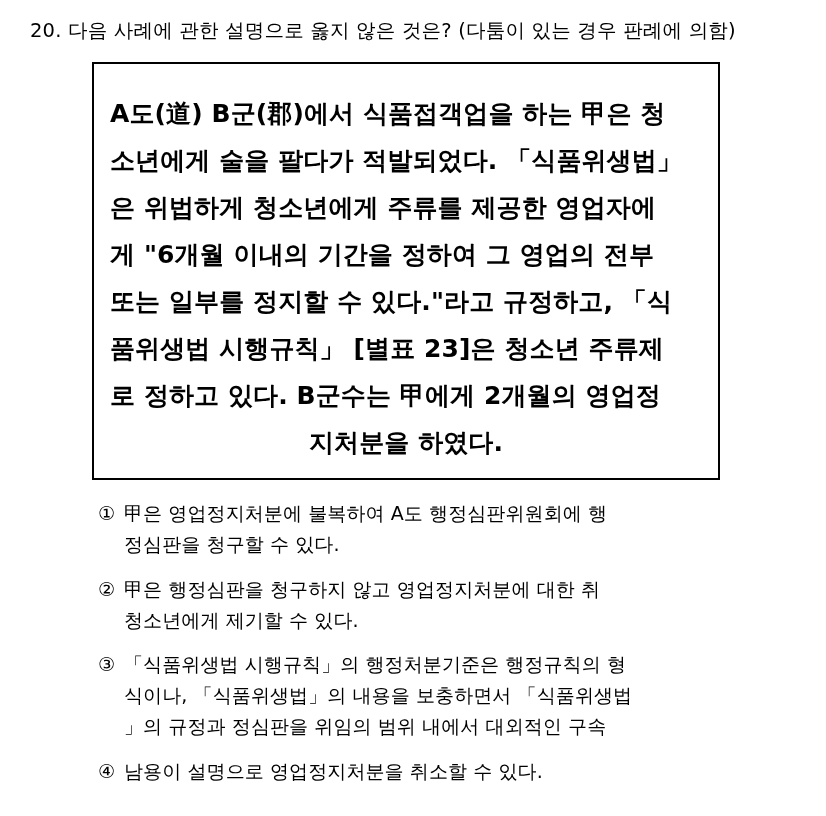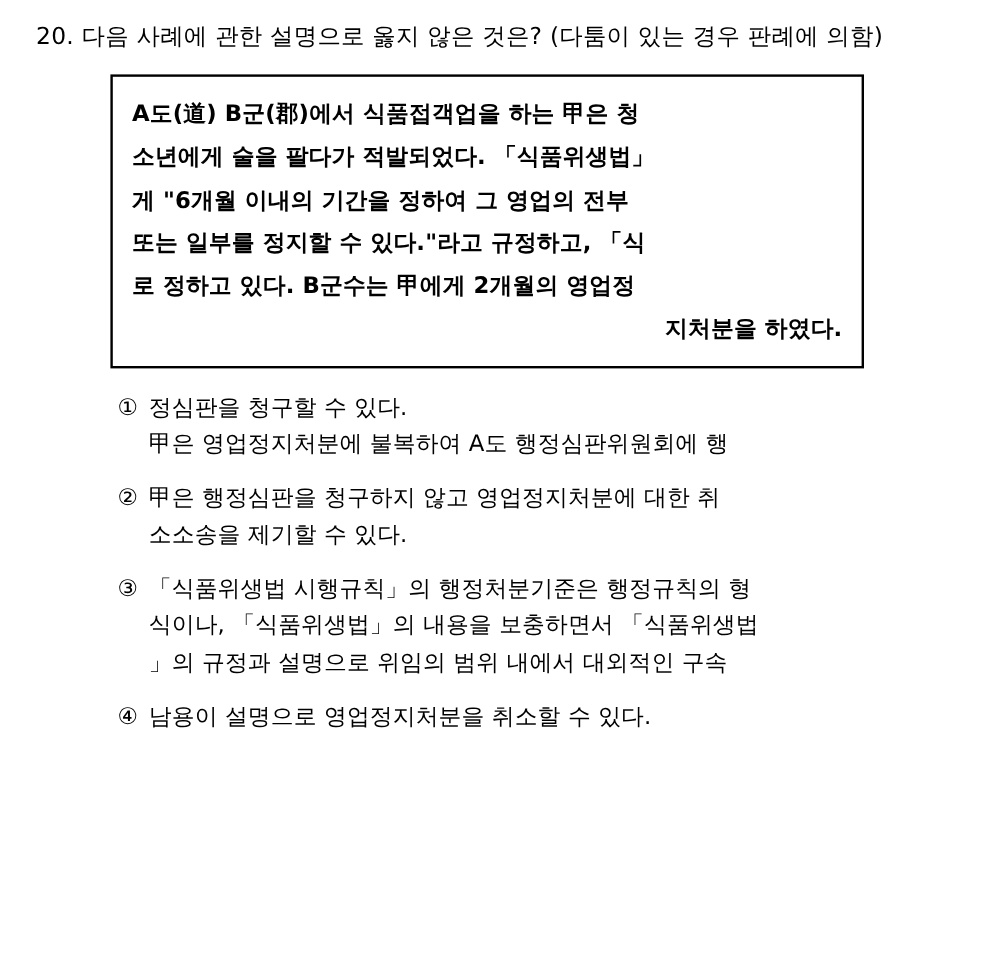--- a/index.html
+++ b/index.html
@@ -43,34 +43,34 @@
   }
 
   
   .passage-wrap {
     margin-top: 16px;
     padding-left: 68px;
     padding-right: 76px;
   }
   .passage {
     border: 2px solid #000;
-    padding: 14px 16px 12px 16px;
-    font-size: 19px;
+    padding: 26px 16px 12px 16px;
+    font-size: 25px;
     line-height: 1.88;
     letter-spacing: 0.1px;
     font-weight: 700;
     text-align: justify;
     text-justify: inter-character;
   }
   .passage .ln {
     display: block;
     white-space: nowrap;
   }
   .passage .ln.last {
-    text-align: right;
+    text-align: center;
   }
 
   
   .choices {
     margin-top: 18px;
     padding-left: 74px;
     padding-right: 48px;
   }
   .choice {
     display: flex;
@@ -101,51 +101,53 @@
 
   <div class="question">
     <div class="q-num">20.</div>
     <div class="q-text">다음 사례에 관한 설명으로 옳지 않은 것은? (다툼이 있는 경우 판례에 의함)</div>
   </div>
 
   <div class="passage-wrap">
     <div class="passage">
       <span class="ln">A도(道) B군(郡)에서 식품접객업을 하는 甲은 청</span>
       <span class="ln">소년에게 술을 팔다가 적발되었다. 「식품위생법」</span>
+      <span class="ln">은 위법하게 청소년에게 주류를 제공한 영업자에</span>
       <span class="ln">게 "6개월 이내의 기간을 정하여 그 영업의 전부</span>
       <span class="ln">또는 일부를 정지할 수 있다."라고 규정하고, 「식</span>
+      <span class="ln">품위생법 시행규칙」 [별표 23]은 청소년 주류제</span>
       <span class="ln">로 정하고 있다. B군수는 甲에게 2개월의 영업정</span>
       <span class="ln last">지처분을 하였다.</span>
     </div>
   </div>
 
   <div class="choices">
 
     <div class="choice">
       <div class="choice-marker">①</div>
       <div class="choice-body">
+        <span class="ln">甲은 영업정지처분에 불복하여 A도 행정심판위원회에 행</span>
         <span class="ln">정심판을 청구할 수 있다.</span>
-        <span class="ln">甲은 영업정지처분에 불복하여 A도 행정심판위원회에 행</span>
       </div>
     </div>
 
     <div class="choice">
       <div class="choice-marker">②</div>
       <div class="choice-body">
         <span class="ln">甲은 행정심판을 청구하지 않고 영업정지처분에 대한 취</span>
-        <span class="ln">소소송을 제기할 수 있다.</span>
+        <span class="ln">청소년에게 제기할 수 있다.</span>
       </div>
     </div>
 
     <div class="choice">
       <div class="choice-marker">③</div>
       <div class="choice-body">
         <span class="ln">「식품위생법 시행규칙」의 행정처분기준은 행정규칙의 형</span>
         <span class="ln">식이나, 「식품위생법」의 내용을 보충하면서 「식품위생법</span>
-        <span class="ln">」의 규정과 설명으로 위임의 범위 내에서 대외적인 구속</span>
+        <span class="ln">」의 규정과 정심판을 위임의 범위 내에서 대외적인 구속</span>
       </div>
     </div>
 
     <div class="choice">
       <div class="choice-marker">④</div>
       <div class="choice-body">
         <span class="ln">남용이 설명으로 영업정지처분을 취소할 수 있다.</span>
       </div>
     </div>
 

